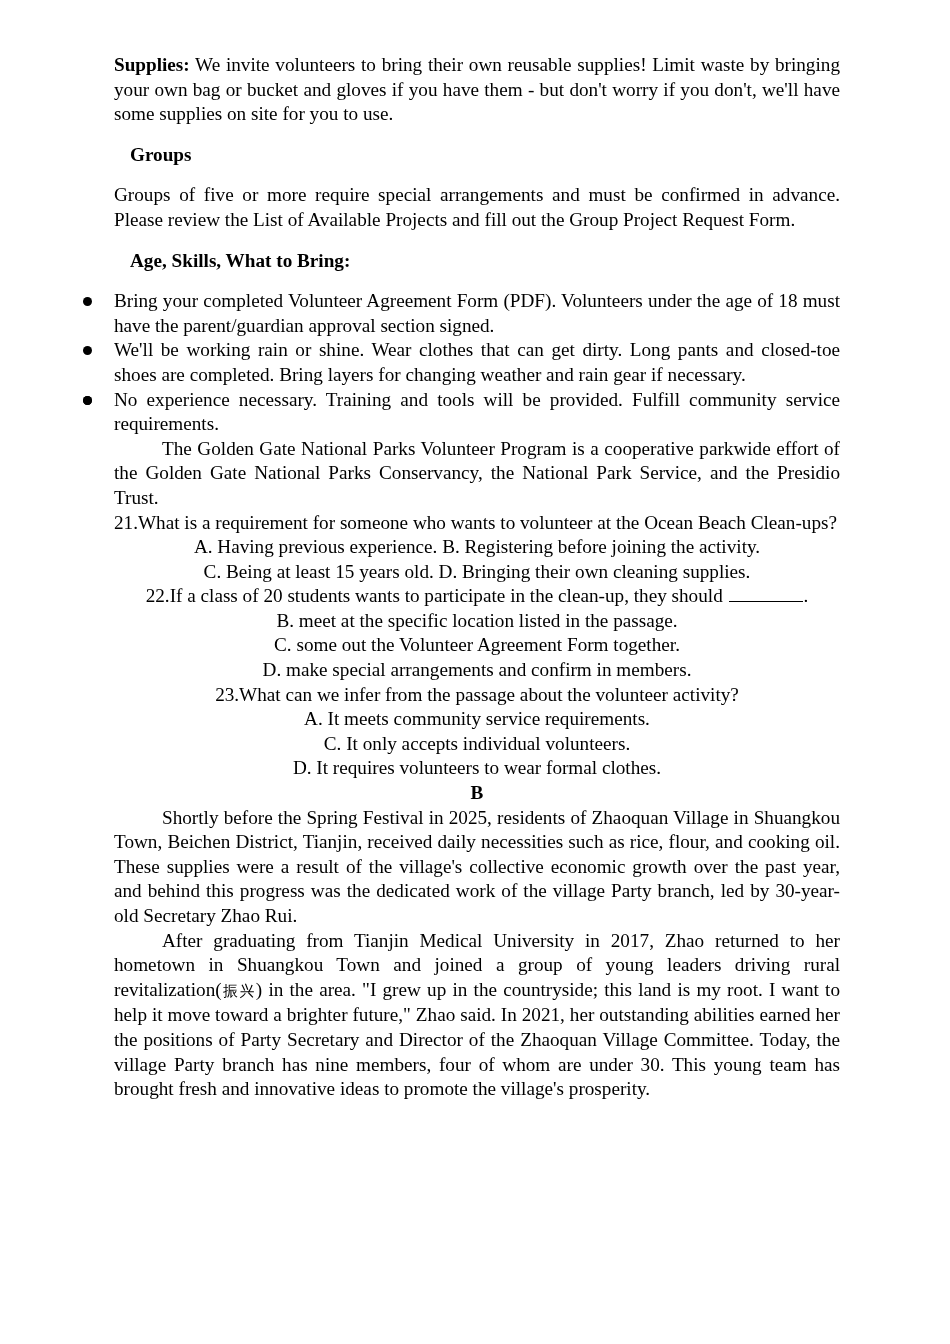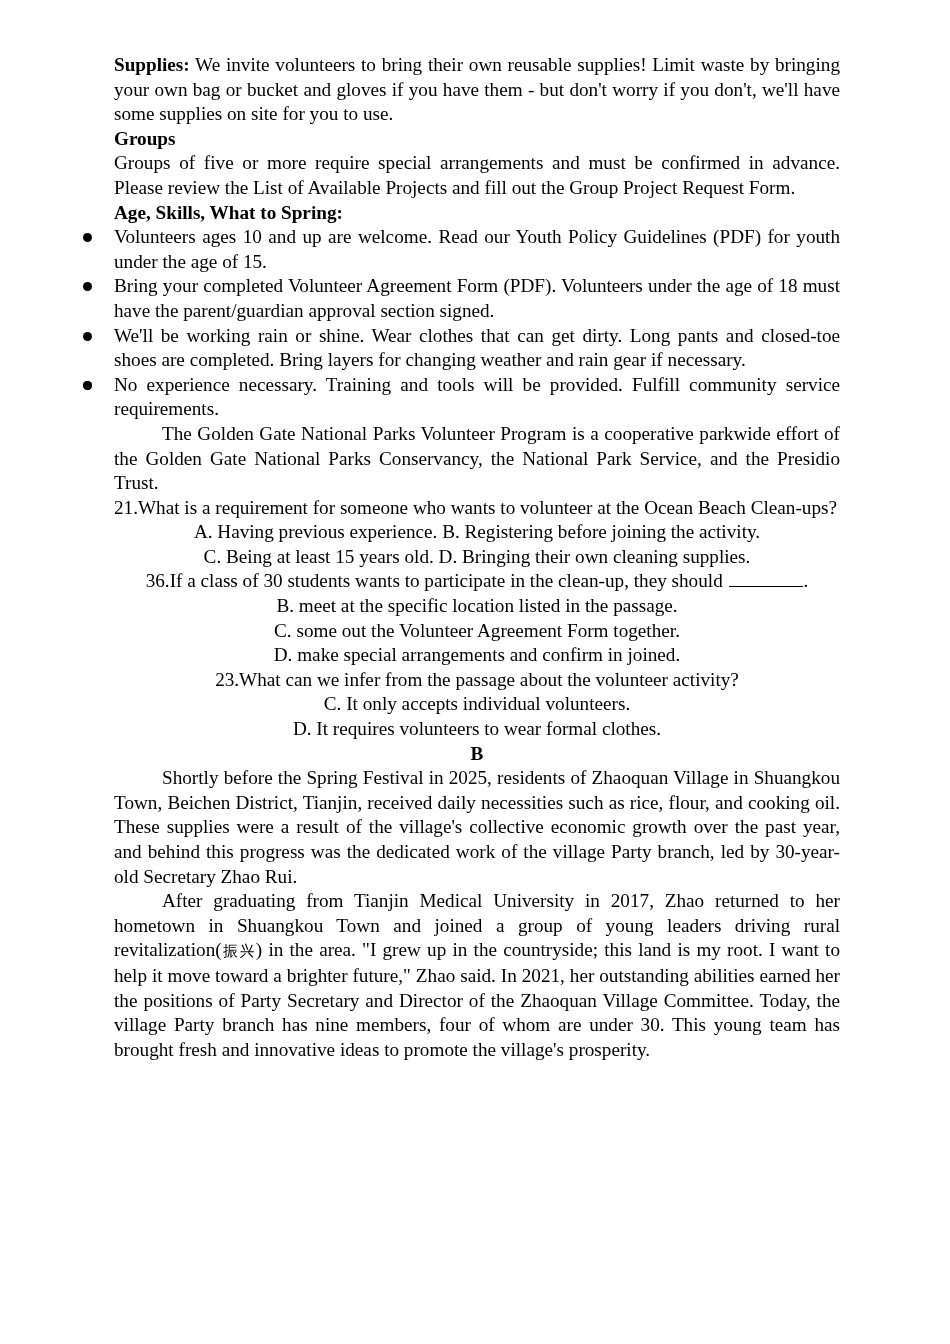--- a/index.html
+++ b/index.html
@@ -31,21 +31,21 @@
     margin: 0;
     hyphens: none;
   }
   .para.indent {
     text-indent: 48px;
   }
   .heading {
     font-size: 19.2px;
     line-height: 24.6px;
     font-weight: bold;
-    margin: 0;
+    margin: 16px;
     text-align: left;
   }
   .lead {
     font-weight: bold;
   }
   .bullets {
     list-style: none;
     margin: 0;
     padding: 0;
   }
@@ -102,27 +102,23 @@
 
 <div class="page">
   <div class="content">
 
     <p class="para"><span class="lead">Supplies:</span><span> We invite volunteers to bring their own reusable supplies! Limit waste by bringing your own bag or bucket and gloves if you have them - but don't worry if you don't, we'll have some supplies on site for you to use.</span></p>
 
     <p class="heading">Groups</p>
 
     <p class="para">Groups of five or more require special arrangements and must be confirmed in advance. Please review the List of Available Projects and fill out the Group Project Request Form.</p>
 
-    <p class="heading">Age, Skills, What to Spring:</p>
+    <p class="heading">Age, Skills, What to Bring:</p>
 
     <ul class="bullets">
-      <li class="bullet-item">
-        <span class="bullet-dot"></span>
-        <span>Volunteers ages 10 and up are welcome. Read our Youth Policy Guidelines (PDF) for youth under the age of 15.</span>
-      </li>
       <li class="bullet-item">
         <span class="bullet-dot"></span>
         <span>Bring your completed Volunteer Agreement Form (PDF). Volunteers under the age of 18 must have the parent/guardian approval section signed.</span>
       </li>
       <li class="bullet-item">
         <span class="bullet-dot"></span>
         <span>We'll be working rain or shine. Wear clothes that can get dirty. Long pants and closed-toe shoes are completed. Bring layers for changing weather and rain gear if necessary.</span>
       </li>
       <li class="bullet-item">
         <span class="bullet-dot"></span>
@@ -132,26 +128,27 @@
         <span>No experience necessary. Training and tools will be provided. Fulfill community service requirements.</span>
       </li>
     </ul>
 
     <p class="para indent">The Golden Gate National Parks Volunteer Program is a cooperative parkwide effort of the Golden Gate National Parks Conservancy, the National Park Service, and the Presidio Trust.</p>
 
     <p class="q-line justify">21.What is a requirement for someone who wants to volunteer at the Ocean Beach Clean-ups?</p>
     <p class="q-line">A. Having previous experience. B. Registering before joining the activity.</p>
     <p class="q-line">C. Being at least 15 years old. D. Bringing their own cleaning supplies.</p>
 
-    <p class="q-line"><span>36.If a class of 30 students wants to participate in the clean-up, they should </span><span class="blank"></span><span>.</span></p>
+    <p class="q-line"><span>22.If a class of 20 students wants to participate in the clean-up, they should </span><span class="blank"></span><span>.</span></p>
     <p class="q-line">B. meet at the specific location listed in the passage.</p>
     <p class="q-line">C. some out the Volunteer Agreement Form together.</p>
-    <p class="q-line">D. make special arrangements and confirm in joined.</p>
+    <p class="q-line">D. make special arrangements and confirm in members.</p>
 
     <p class="q-line">23.What can we infer from the passage about the volunteer activity?</p>
+    <p class="q-line">A. It meets community service requirements.</p>
     <p class="q-line">C. It only accepts individual volunteers.</p>
     <p class="q-line">D. It requires volunteers to wear formal clothes.</p>
 
     <p class="section-label">B</p>
 
     <p class="para indent">Shortly before the Spring Festival in 2025, residents of Zhaoquan Village in Shuangkou Town, Beichen District, Tianjin, received daily necessities such as rice, flour, and cooking oil. These supplies were a result of the village's collective economic growth over the past year, and behind this progress was the dedicated work of the village Party branch, led by 30-year-old Secretary Zhao Rui.</p>
 
     <p class="para indent"><span>After graduating from Tianjin Medical University in 2017, Zhao returned to her hometown in Shuangkou Town and joined a group of young leaders driving rural revitalization(</span><span class="cjk">振兴</span><span>) in the area. "I grew up in the countryside; this land is my root. I want to help it move toward a brighter future," Zhao said. In 2021, her outstanding abilities earned her the positions of Party Secretary and Director of the Zhaoquan Village Committee. Today, the village Party branch has nine members, four of whom are under 30. This young team has brought fresh and innovative ideas to promote the village's prosperity.</span></p>
 
   </div>

